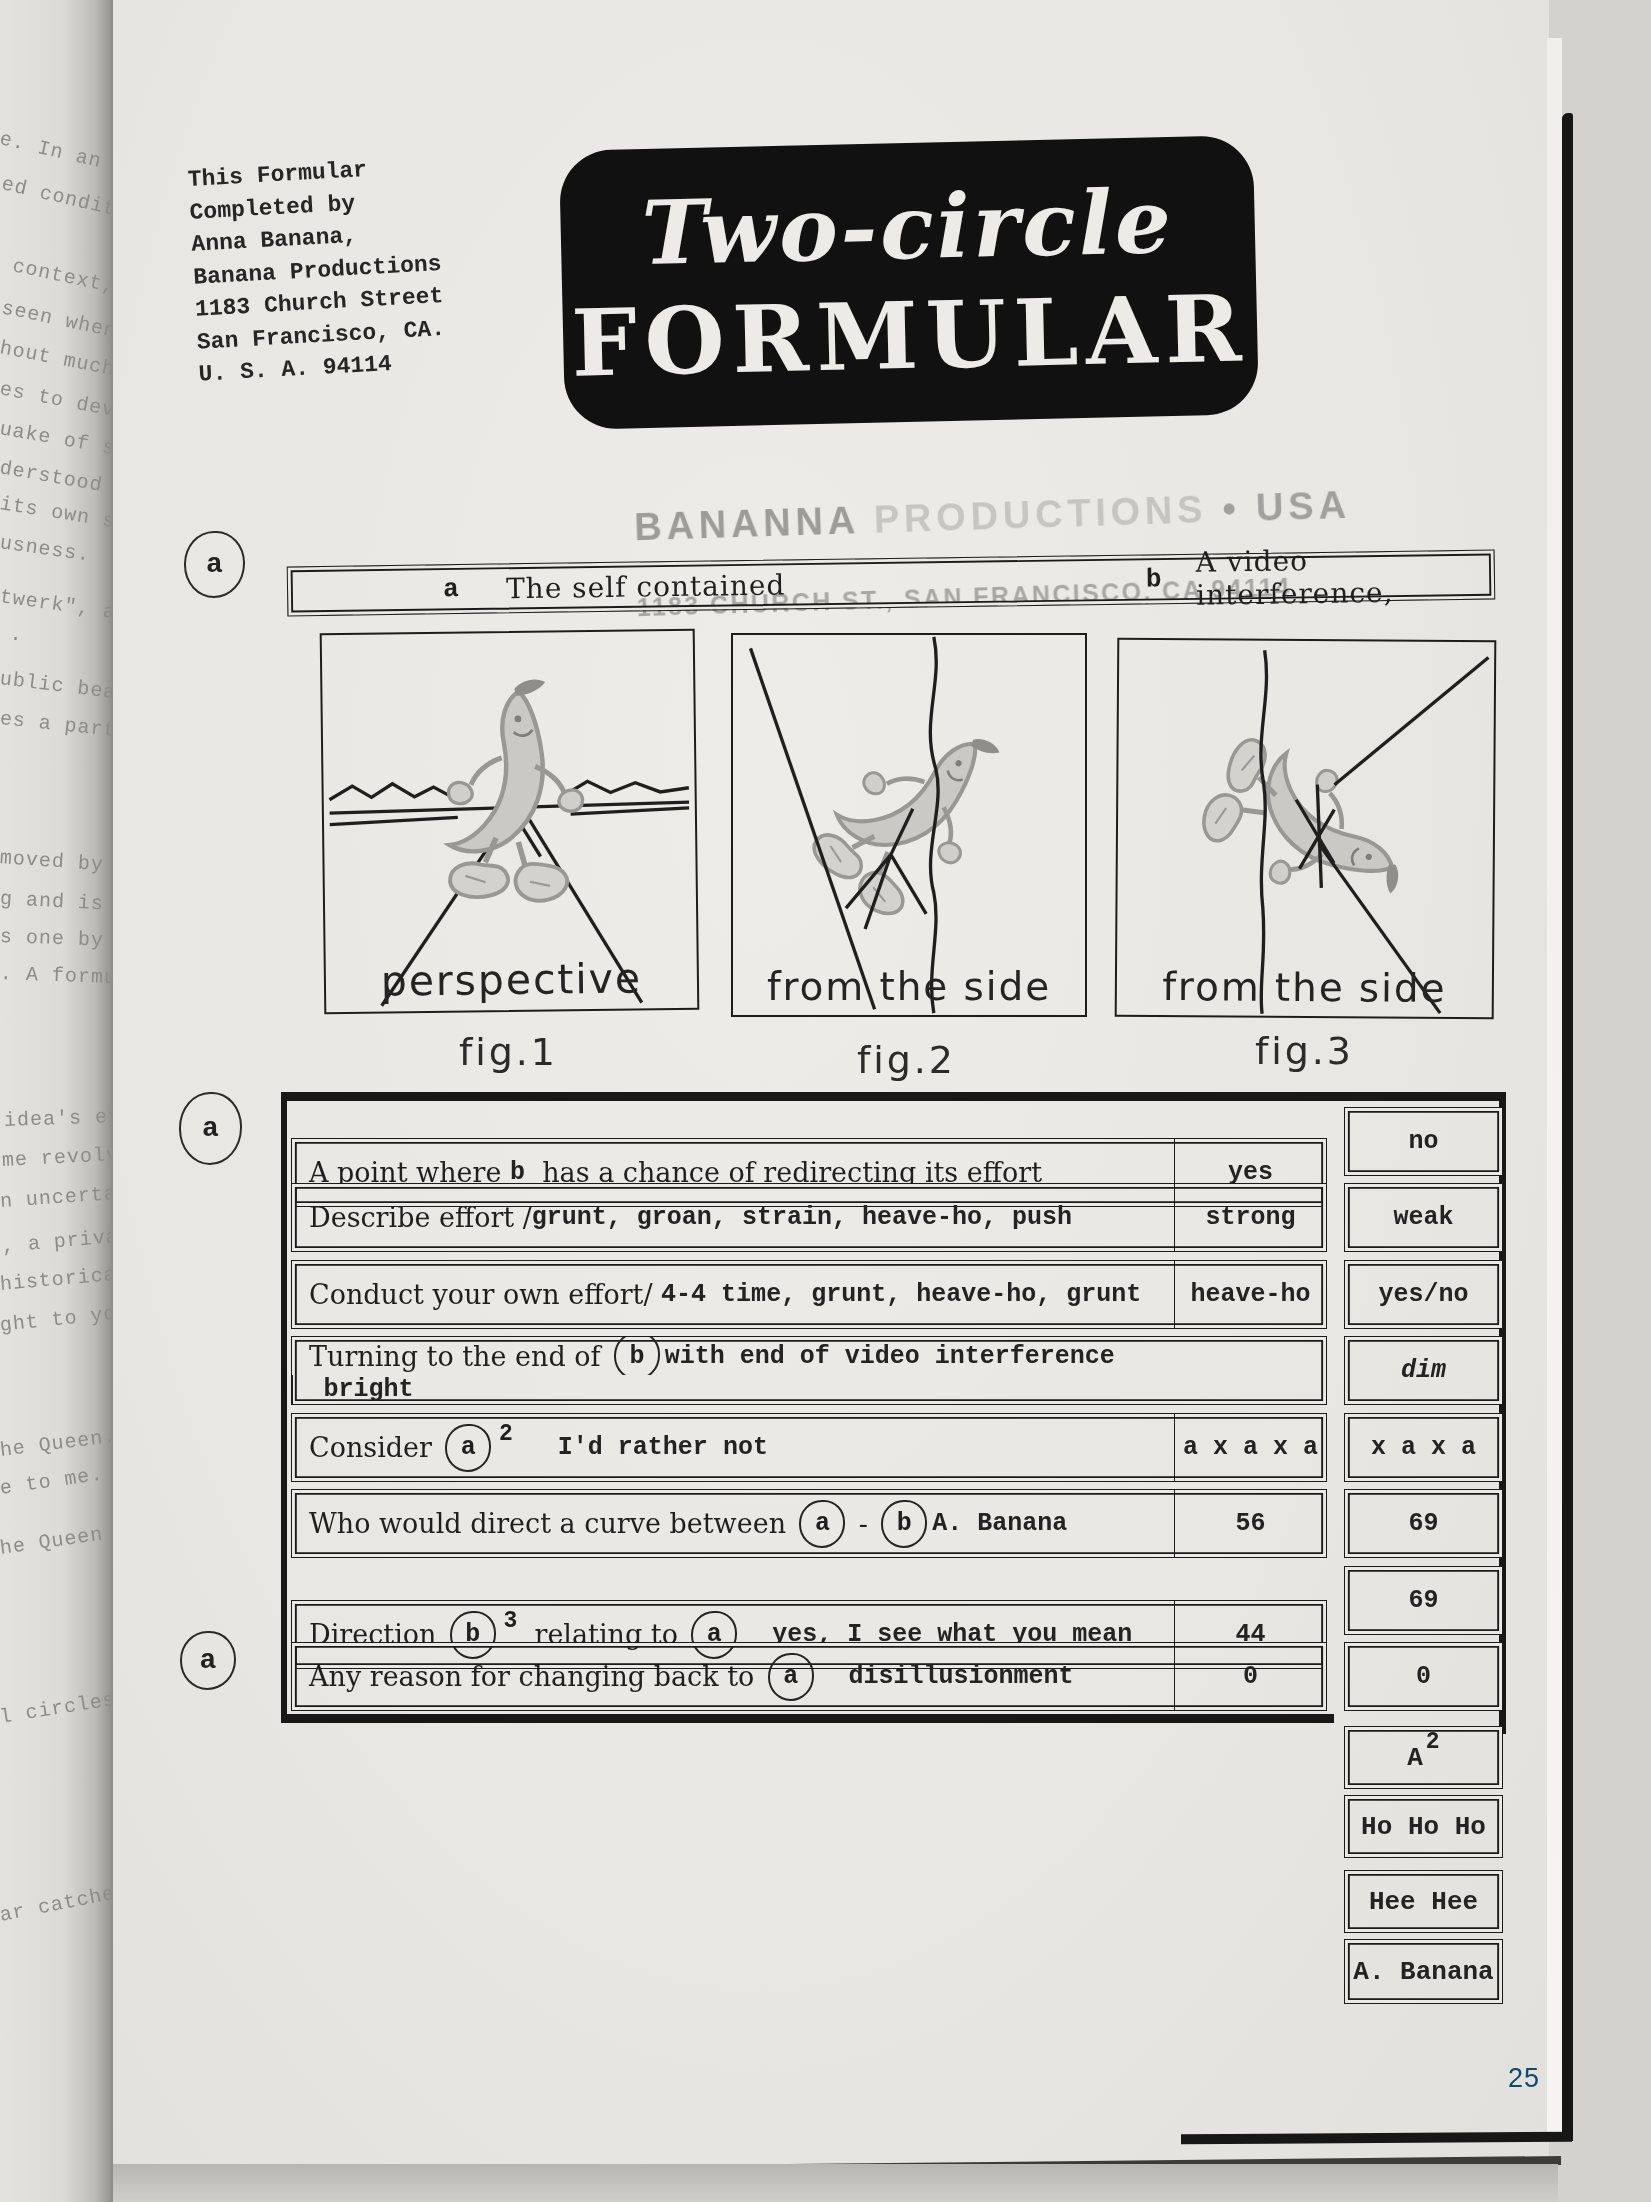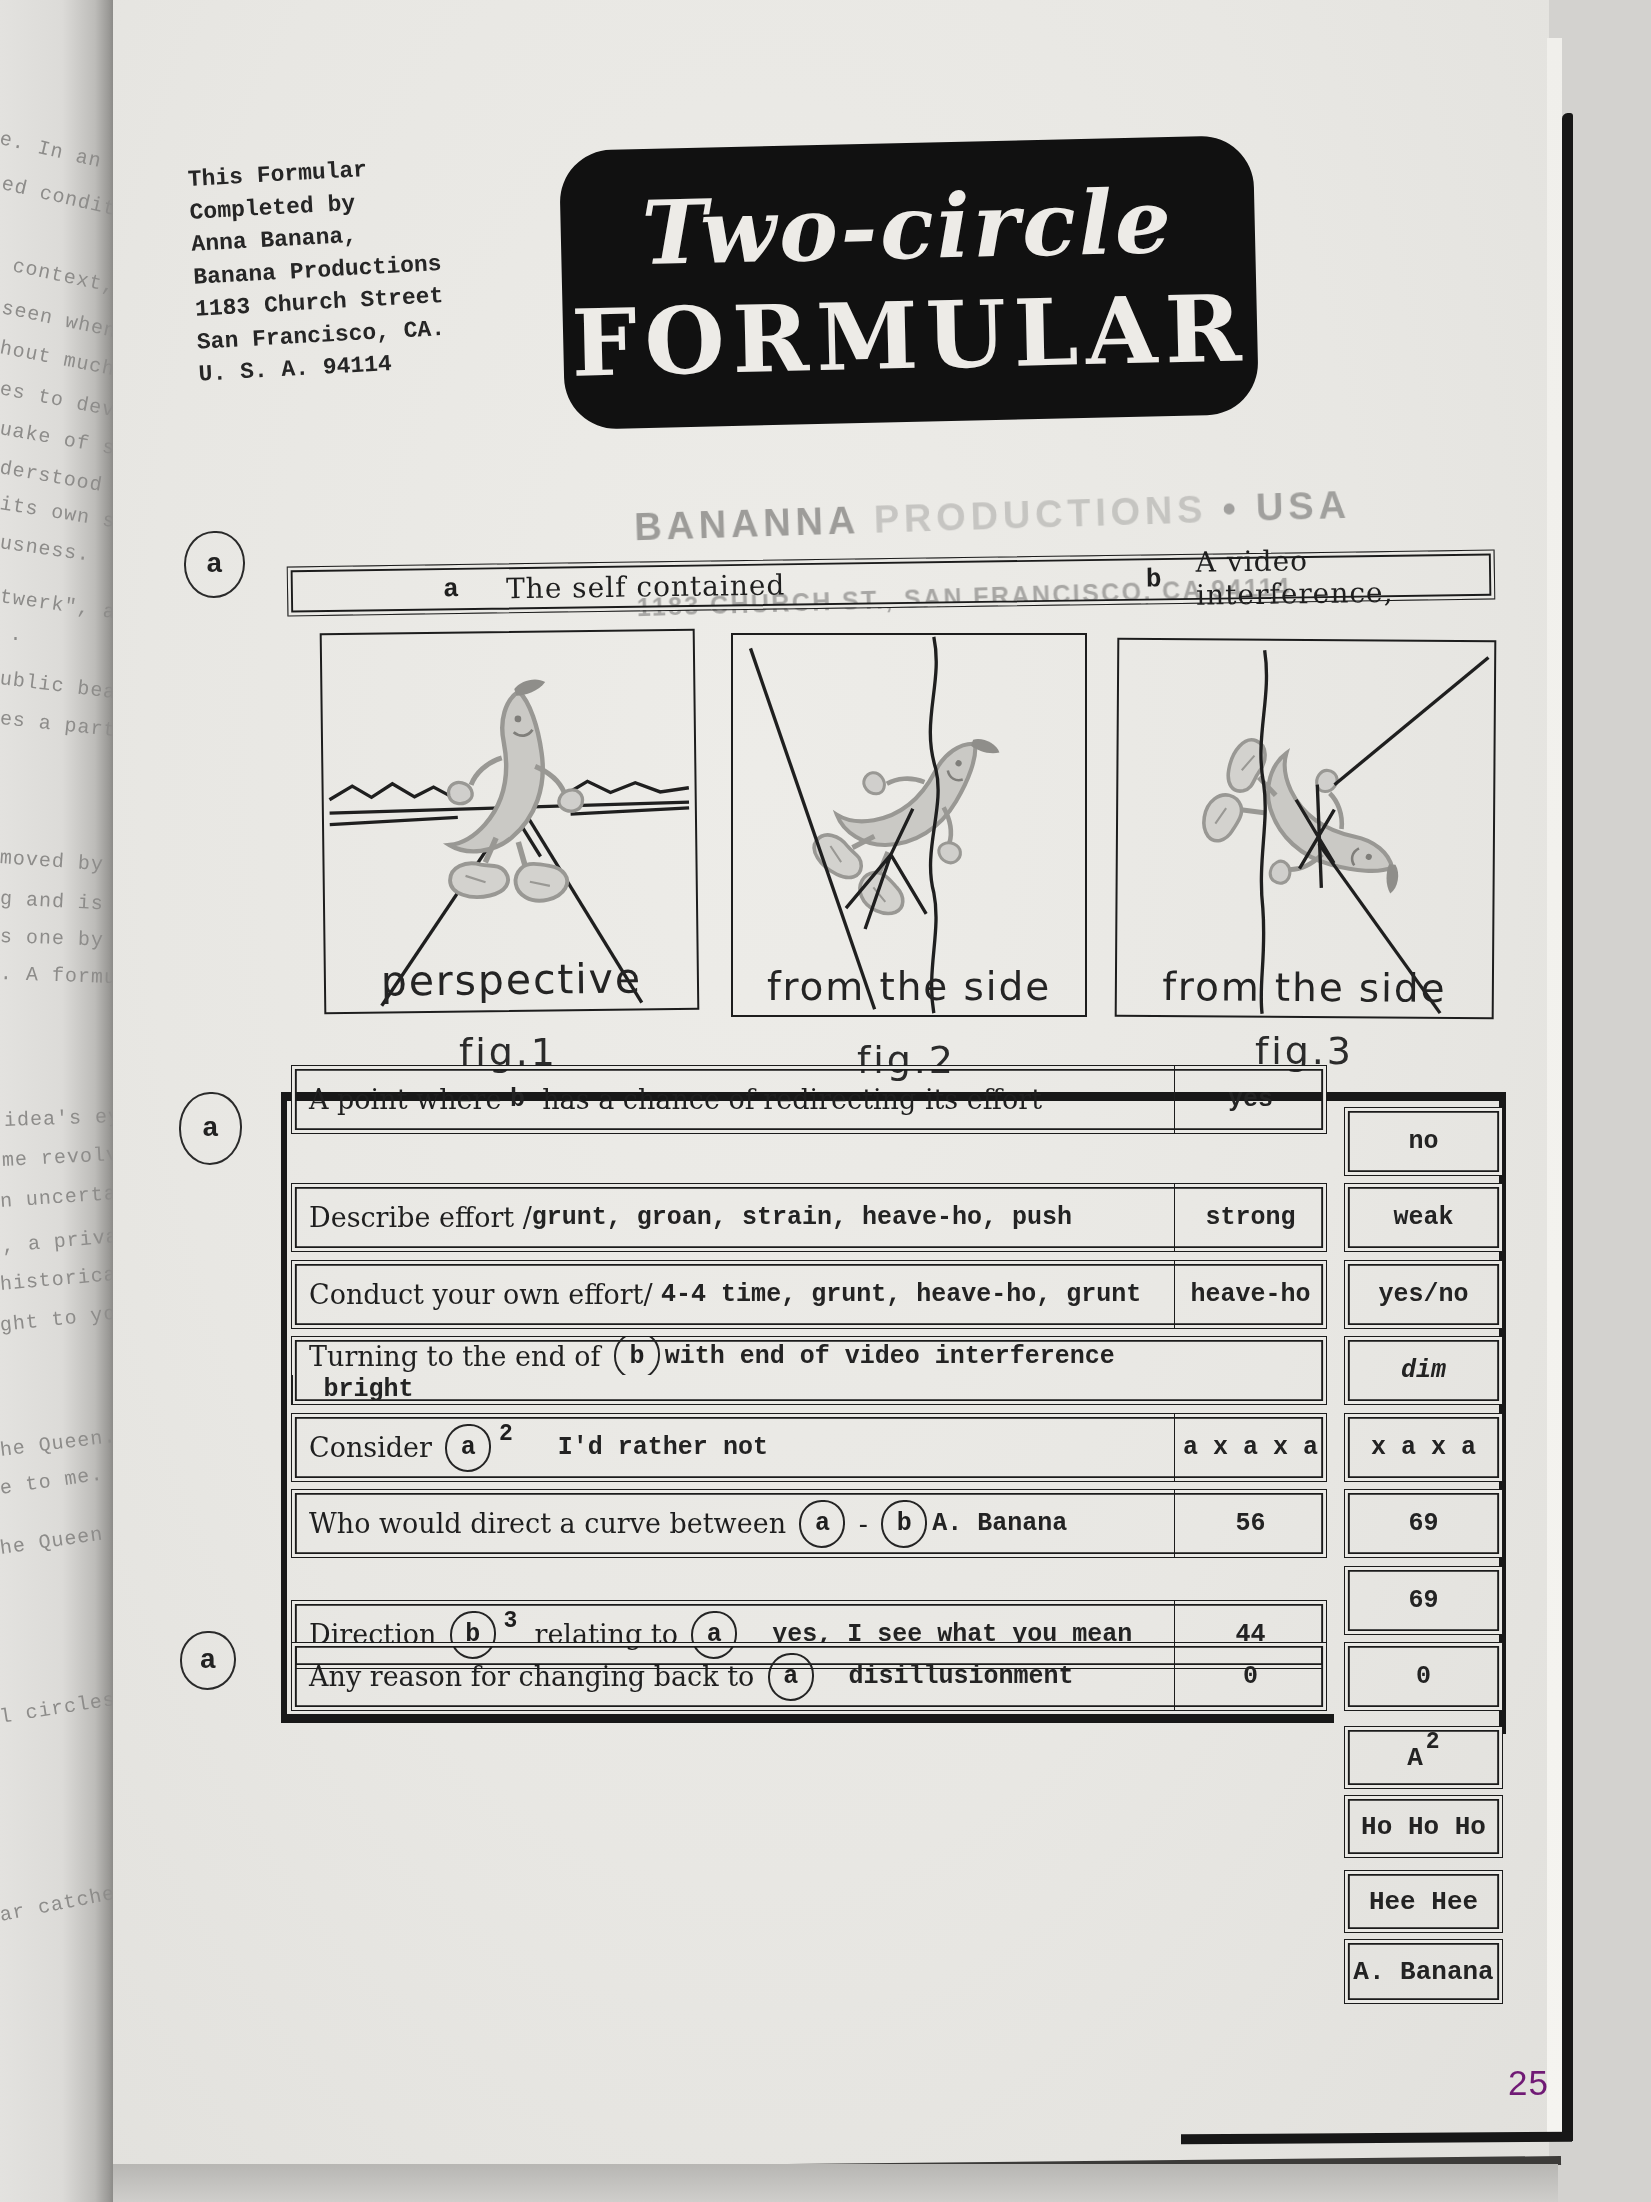--- a/index.html
+++ b/index.html
@@ -128,21 +128,21 @@
     display:flex;align-items:center;justify-content:center;
     font-family:"Liberation Mono",monospace;font-size:25px;font-weight:bold;color:#232323;white-space:pre;
   }
   .fcell{
     position:absolute;left:1344px;width:157px;height:61px;
     display:flex;align-items:center;justify-content:center;
     font-family:"Liberation Mono",monospace;font-size:26px;font-weight:bold;color:#232323;white-space:pre;
   }
   .fcell .seg-sup{top:-15.3px;}
 
-  .pagenum{left:1508px;top:2063px;font-size:35px;color:#701a75;letter-spacing:1px;}
+  .pagenum{left:1508px;top:2063px;font-size:27px;color:#0c4a6e;letter-spacing:1px;}
 
   .symbol-defs{position:absolute;width:0;height:0;overflow:hidden;}
 </style>
 </head>
 <body>
 
 <svg class="symbol-defs" aria-hidden="true">
   <symbol id="banana-man" viewBox="0 0 200 220">
     <path d="M108,18 C96,26 90,44 94,64 C99,92 94,118 76,138 C66,149 54,155 44,156 C60,166 84,163 100,150 C122,132 132,104 128,74 C125,50 118,28 108,18 Z" fill="#cac9c5" stroke="#999894" stroke-width="4"></path>
     <path d="M104,16 C110,8 124,5 132,10 C126,18 114,22 106,22 Z" fill="#8f8e8a"></path>
@@ -275,21 +275,21 @@
 <div class="abs figlabel fl1">fig.1</div>
 <div class="abs figlabel fl2">fig.2</div>
 <div class="abs figlabel fl3">fig.3</div>
 
 <div class="bar" style="left:281px;top:1092px;width:1224px;height:8.6px;"></div>
 <div class="bar" style="left:281px;top:1092px;width:5.7px;height:631px;"></div>
 <div class="bar" style="left:281px;top:1714px;width:1053px;height:8.6px;"></div>
 <div class="bar" style="left:1499px;top:1092px;width:6.7px;height:642px;"></div>
 
 <div id="table-layer">
-    <div class="trow dframe" style="top: 1065px;">
+    <div class="trow dframe" style="top: 1138px;">
       <div class="tq"><span class="seg-printed">A point where </span><span class="seg-typed">b</span><span class="seg-printed">  has a chance of redirecting its effort</span></div>
       <div class="tc1">yes</div>
     </div>
     <div class="tc2 dframe" style="top: 1107px;">no</div>
     <div class="trow dframe" style="top: 1183px;">
       <div class="tq"><span class="seg-printed">Describe effort /</span><span class="seg-typed">grunt, groan, strain, heave-ho, push</span></div>
       <div class="tc1">strong</div>
     </div>
     <div class="tc2 dframe" style="top: 1183px;">weak</div>
     <div class="trow dframe" style="top: 1260px;">

